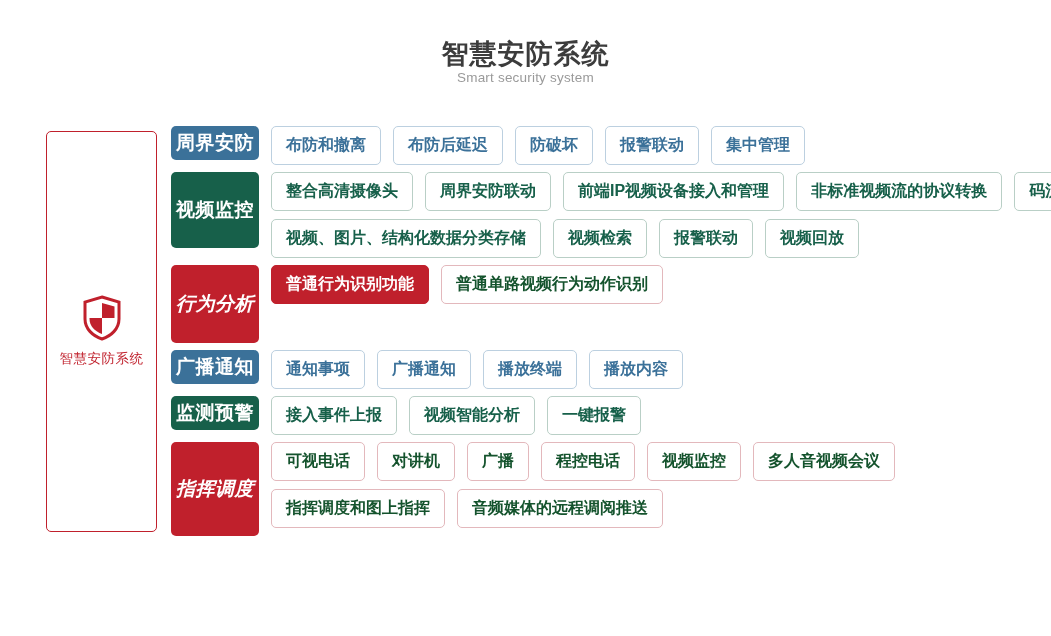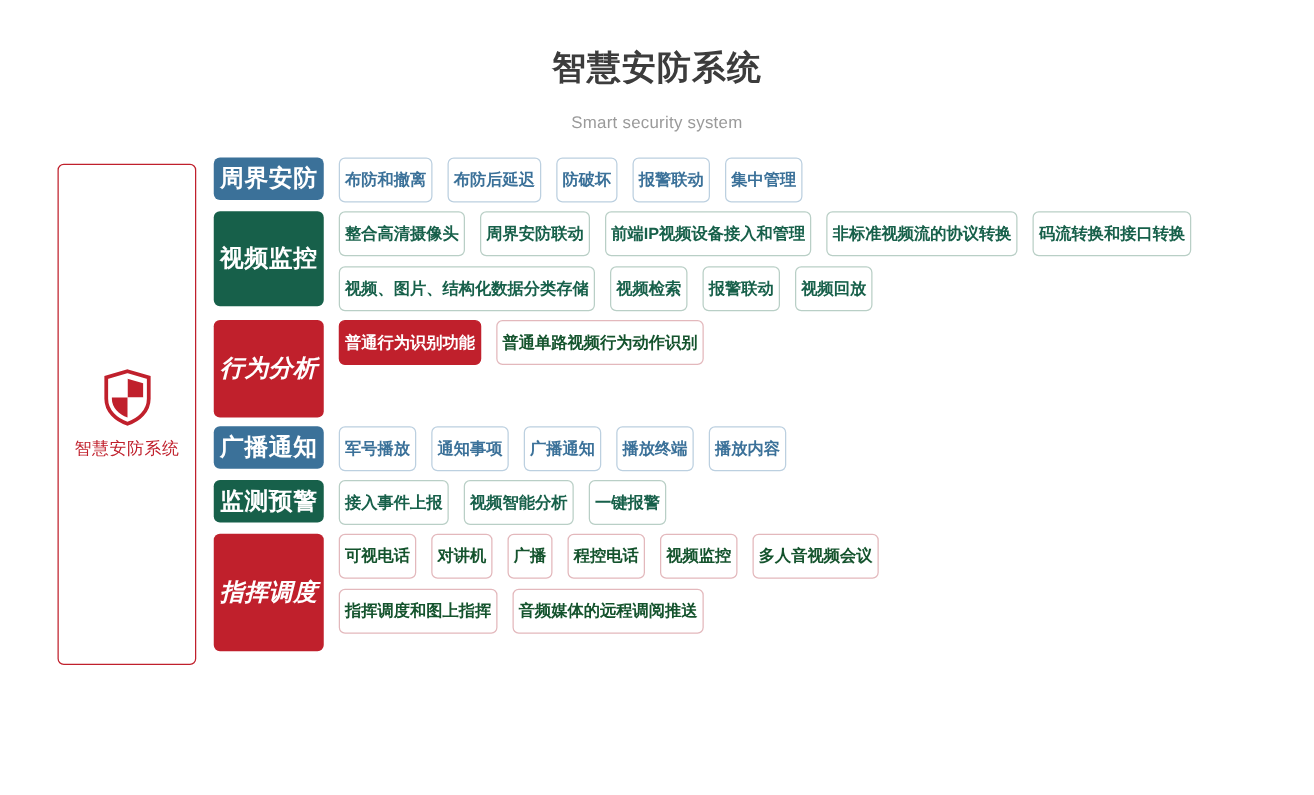--- a/index.html
+++ b/index.html
@@ -24,21 +24,21 @@
     font-size: 27px;
     font-weight: bold;
     color: #3c3c3c;
     letter-spacing: 1px;
     line-height: 1.2;
     margin: 0;
   }
   .page-subtitle {
     font-size: 13.5px;
     color: #9a9a9a;
-    margin-top: 20px;
+    margin-top: 0;
     letter-spacing: 0.2px;
   }
 
   
   .board {
     position: absolute;
     left: 0;
     top: 126px;
     width: 1051px;
   }
@@ -111,23 +111,23 @@
   .items-line {
     display: flex;
     flex-wrap: nowrap;
   }
   .items-line + .items-line { margin-top: 8px; }
 
   .item {
     border-radius: 5px;
     border: 1px solid #b9cbdb;
     background: #ffffff;
-    font-size: 13px;
+    font-size: 16px;
     font-weight: bold;
-    padding: 8px 4px;
+    padding: 8px 14px;
     margin-right: 12px;
     white-space: nowrap;
     box-sizing: border-box;
     display: flex;
     align-items: center;
     justify-content: center;
     min-height: 32px;
   }
   .item.blue  { border-color: #bcd0e0; color: #3b7199; }
   .item.green { border-color: #b9cfc6; color: #17604a; }
@@ -198,21 +198,20 @@
           <div class="items-line">
             <div class="item filled-red">普通行为识别功能</div>
             <div class="item red">普通单路视频行为动作识别</div>
           </div>
         </div>
       </div>
       <div class="cat-row">
         <div class="cat-chip blue" style="height: 34px;">广播通知</div>
         <div class="items-col">
           <div class="items-line">
-            <div class="item blue">军号播放</div>
             <div class="item blue">通知事项</div>
             <div class="item blue">广播通知</div>
             <div class="item blue">播放终端</div>
             <div class="item blue">播放内容</div>
           </div>
         </div>
       </div>
       <div class="cat-row">
         <div class="cat-chip green" style="height: 34px;">监测预警</div>
         <div class="items-col">

